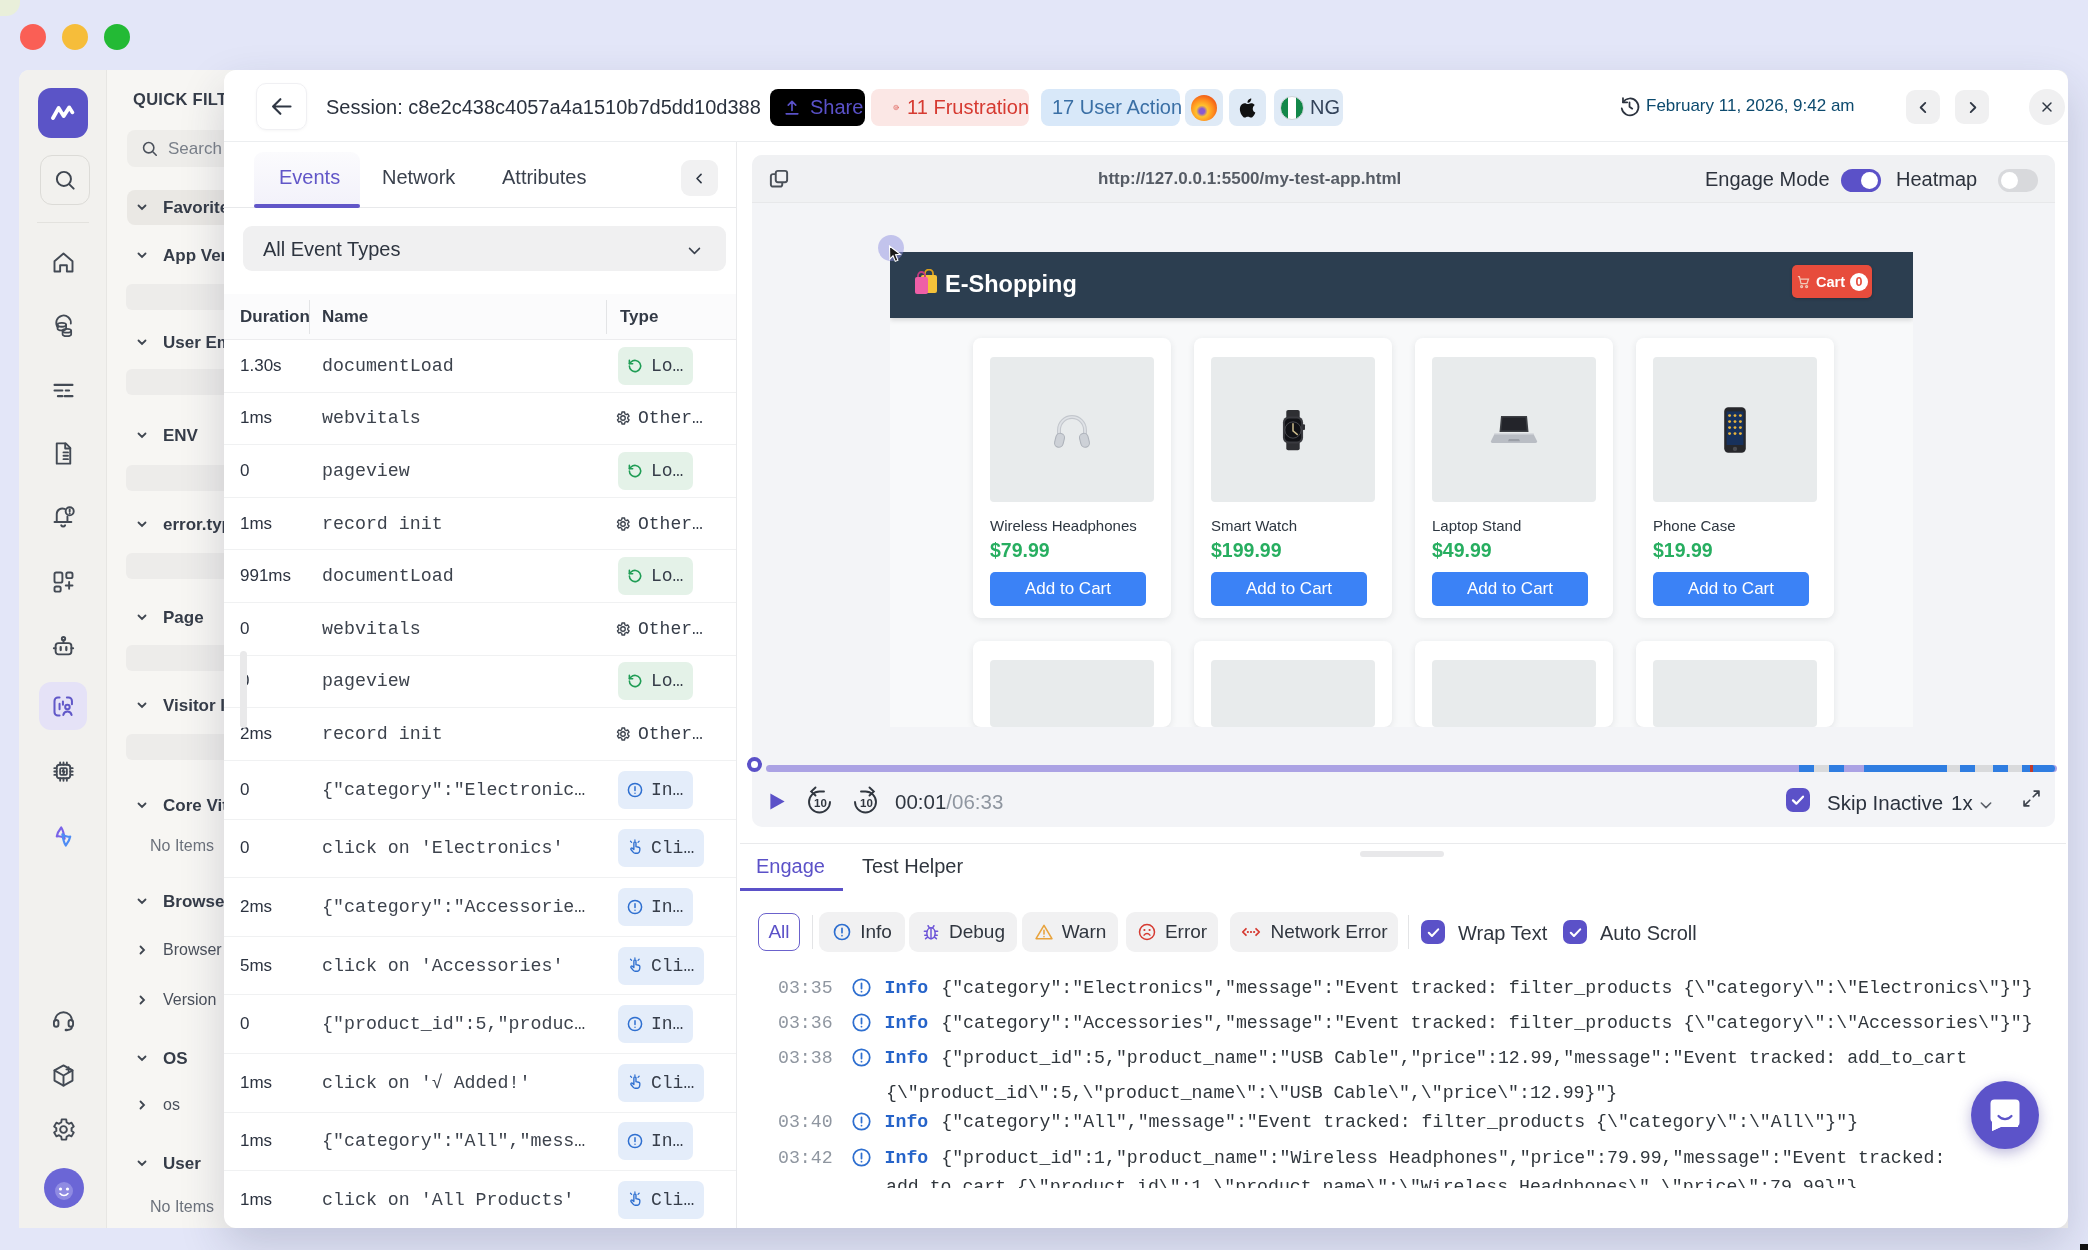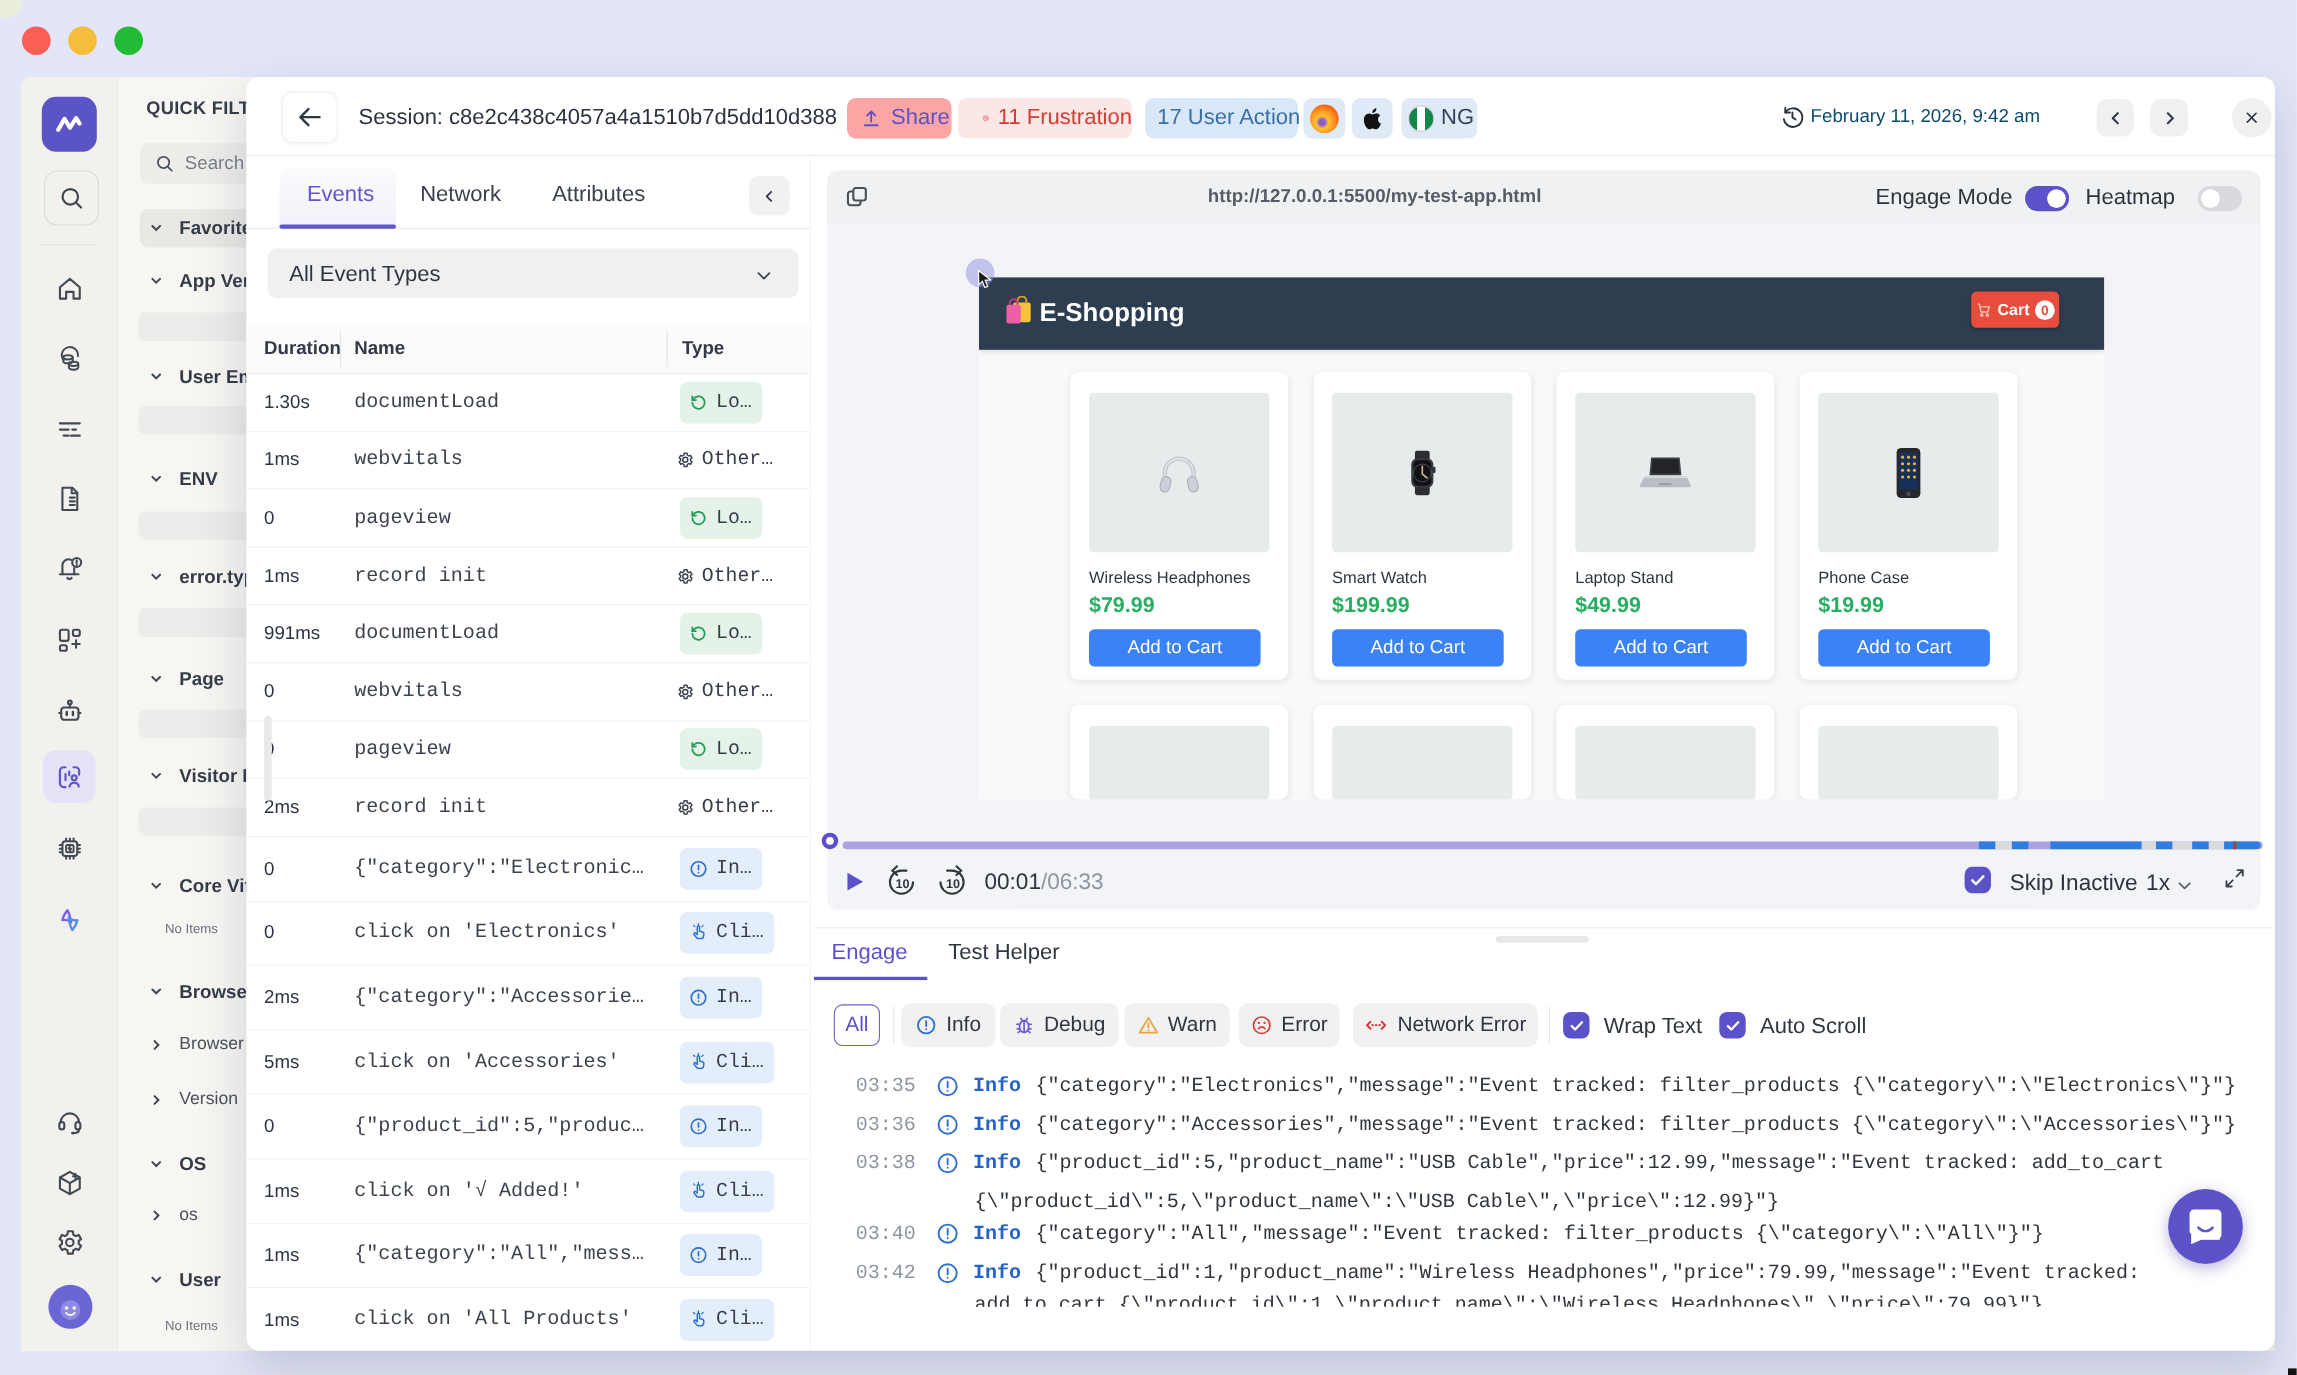--- a/index.html
+++ b/index.html
@@ -11,21 +11,21 @@
   
   #win { position:absolute; left:19px; top:70px; width:2049px; height:1158px; background:#f7f6f3; border-radius:10px 10px 0 0; }
   #rail { position:absolute; left:0; top:0; width:88px; height:1158px; background:#f2f1ee; border-right:1px solid #e7e6e3; border-radius:10px 0 0 0; }
   .ric { position:absolute; left:25px; width:38px; height:38px; display:flex; align-items:center; justify-content:center; color:#434a54; }
   .ric svg { width:27px; height:27px; }
   #filters { position:absolute; left:89px; top:0; width:116px; height:1158px; background:#f7f6f3; overflow:hidden; }
   .fhead { position:absolute; left:55px; font-size:17px; font-weight:bold; color:#353c48; white-space:nowrap; }
   .fchev { position:absolute; left:28px; width:12px; height:12px; }
   .fbar { position:absolute; left:18px; width:200px; height:26px; background:#edecea; border-radius:6px; }
   .fsub { position:absolute; left:55px; font-size:16px; color:#4a505b; white-space:nowrap; }
-  .fno { position:absolute; left:42px; font-size:12px; color:#6c727c; white-space:nowrap; }
+  .fno { position:absolute; left:42px; font-size:16px; color:#6c727c; white-space:nowrap; }
   
   #modal { position:absolute; left:224px; top:70px; width:1844px; height:1158px; background:#fff; border-radius:12px; box-shadow:0 18px 45px rgba(40,45,80,.18); }
   #mhead { position:absolute; left:0; top:0; width:100%; height:72px; border-bottom:1px solid #eceef0; }
   .chip { position:absolute; top:19px; height:37px; display:flex; align-items:center; border-radius:8px; font-size:20px; white-space:nowrap; }
   .navbtn { position:absolute; top:20px; width:34px; height:34px; background:#f0f0f1; border-radius:9px; display:flex; align-items:center; justify-content:center; }
   
   #events { position:absolute; left:0; top:72px; width:513px; height:1086px; border-right:1px solid #e9eaec; overflow:hidden; border-radius:0 0 0 12px; }
   .tabtxt { position:absolute; top:24px; font-size:20px; color:#3a414d; }
   .erow { position:absolute; left:0; width:513px; border-bottom:1px solid #f0f1f2; }
   .edur { position:absolute; left:16px; top:50%; transform:translateY(-50%); font-size:17px; color:#2c3340; }
@@ -256,21 +256,21 @@
   </div>
 </div>
 <div id="modal">
   <div id="mhead">
     <div class="abs" style="left:32px;top:13px;width:51px;height:47px;border:1px solid #f0f0f3;border-radius:10px;box-shadow:0 1px 3px rgba(0,0,0,.04);display:flex;align-items:center;justify-content:center">
       <svg width="27" height="27" viewBox="0 0 24 24" fill="none" stroke="#2f3744" stroke-width="1.9" stroke-linecap="round" stroke-linejoin="round">
           <path d="M20 12H4.5M11 5.5L4.5 12l6.5 6.5"></path>
         </svg>
     </div>
     <div class="abs" style="left:102px;top:26px;font-size:20px;color:#2b323e">Session: c8e2c438c4057a4a1510b7d5dd10d388</div>
-    <div class="chip" style="left:546px;width:95px;background:#fca5a5;color:#5a51c8;padding-left:12px;gap:8px">
+    <div class="chip" style="left:546px;width:95px;background:#000000;color:#5a51c8;padding-left:12px;gap:8px">
       <svg width="20" height="20" viewBox="0 0 24 24" fill="none" stroke="#5a51c8" stroke-width="2" stroke-linecap="round" stroke-linejoin="round">
           <path d="M12 15V4M7.5 8.5L12 4l4.5 4.5"></path>
           <path d="M5 19h14"></path>
         </svg>
         <span>Share</span>
     </div>
     <div class="chip" style="left:647px;width:158px;background:#fbe7e5;color:#d63a31;padding-left:22px;gap:8px">
       <svg width="23" height="23" viewBox="0 0 24 24" fill="none" stroke="#d63a31" stroke-width="1.8" stroke-linecap="round">
           <circle cx="12" cy="12" r="9"></circle>
           <path d="M8.2 9.4l1.6 1.6M9.8 9.4l-1.6 1.6M14.2 9.4l1.6 1.6M15.8 9.4l-1.6 1.6M8.5 16c1-1.4 2.2-2 3.5-2s2.5.6 3.5 2"></path>

